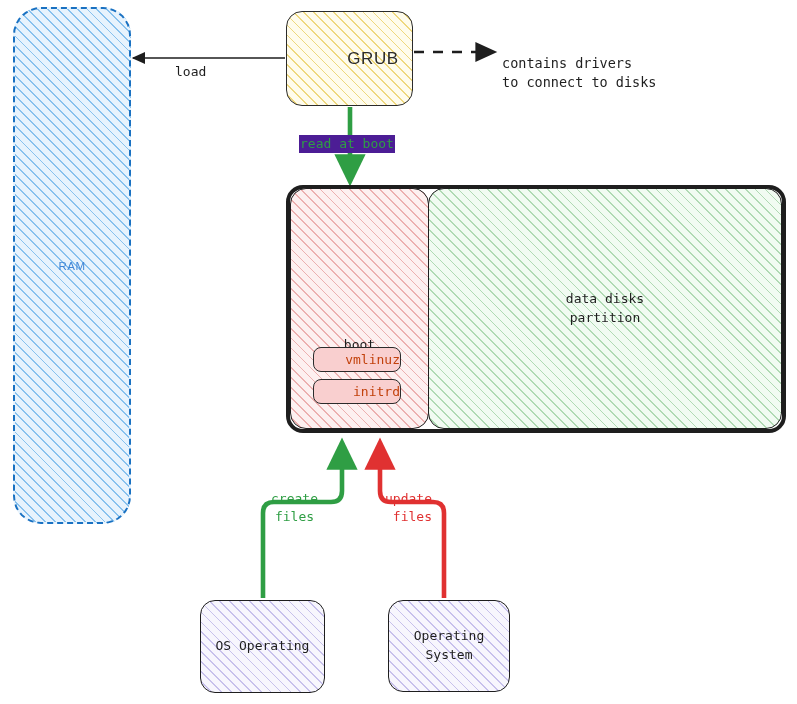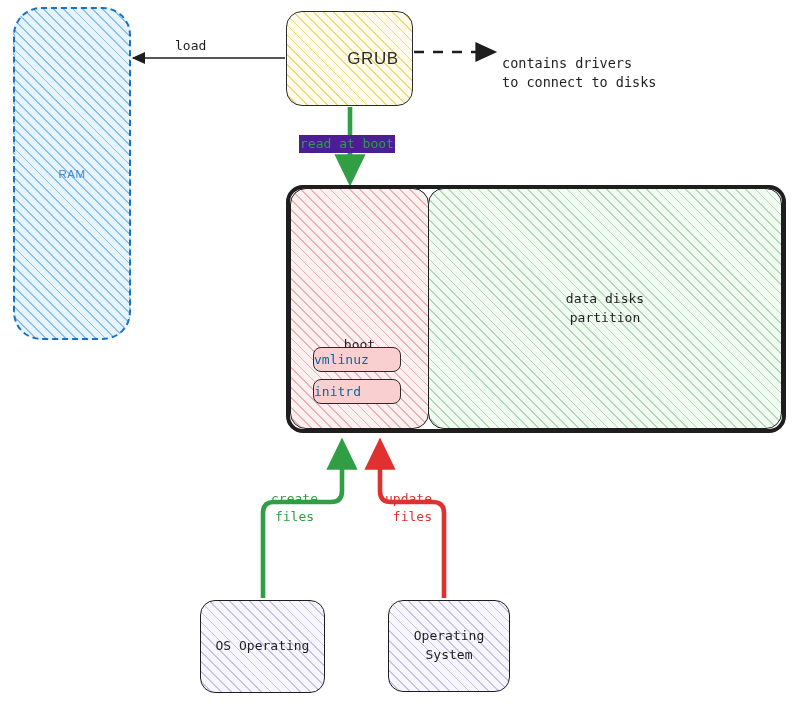--- a/index.html
+++ b/index.html
@@ -31,21 +31,21 @@
   }
   .label {
     position: absolute;
     white-space: pre;
     text-align: center;
     line-height: 1.38;
   }
 
   
   #ram-box {
-    left: 13px; top: 7px; width: 118px; height: 333px;
+    left: 13px; top: 7px; width: 118px; height: 517px;
     border: 2.2px dashed #1971c2;
     border-radius: 28px;
     background-color: #e7f3fd;
     background-image: repeating-linear-gradient(45deg,
         rgba(120,185,235,0.85) 0px, rgba(120,185,235,0.85) 1.3px,
         rgba(0,0,0,0) 1.3px, rgba(0,0,0,0) 7px);
   }
   #ram-label {
     font-family: "Liberation Sans", sans-serif;
     font-size: 11.5px;
@@ -105,26 +105,26 @@
     white-space: pre;
     text-align: center;
   }
   #boot-partition .partition-title { margin-top: 92px; }
 
   .file-chip {
     position: absolute;
     box-sizing: border-box;
     display: flex;
     align-items: center;
-    justify-content: flex-start;
+    justify-content: flex-end;
     background: #f9cfcf;
     border: 1.7px solid #2b2b2b;
     border-radius: 8px;
     font-size: 13px;
-    color: #0369a1;
+    color: #c2410c;
   }
   #chip-vmlinuz { left: 313px; top: 347px; width: 88px; height: 25px; }
   #chip-initrd  { left: 313px; top: 379px; width: 88px; height: 25px; }
 
   
   .app-box {
     border: 1.8px solid #1e1e1e;
     border-radius: 15px;
     background-color: #f7f6fd;
     background-image: repeating-linear-gradient(45deg,
@@ -133,21 +133,21 @@
     font-size: 13px;
     color: #1e1e1e;
     line-height: 1.45;
     white-space: pre;
   }
   #os-installer-box { left: 200px; top: 600px; width: 125px; height: 93px; }
   #operating-system-box { left: 388px; top: 600px; width: 122px; height: 92px; }
 
   
   #load-label {
-    left: 171px; top: 37px;
+    left: 171px; top: 63px;
     font-size: 13px; color: #1e1e1e;
     background: #ffffff; padding: 0 4px;
   }
   #drivers-label {
     left: 502px; top: 30px;
     font-size: 13.5px; color: #1e1e1e;
     text-align: left;
     margin-top: 24px;
   }
   #read-at-boot-label {

